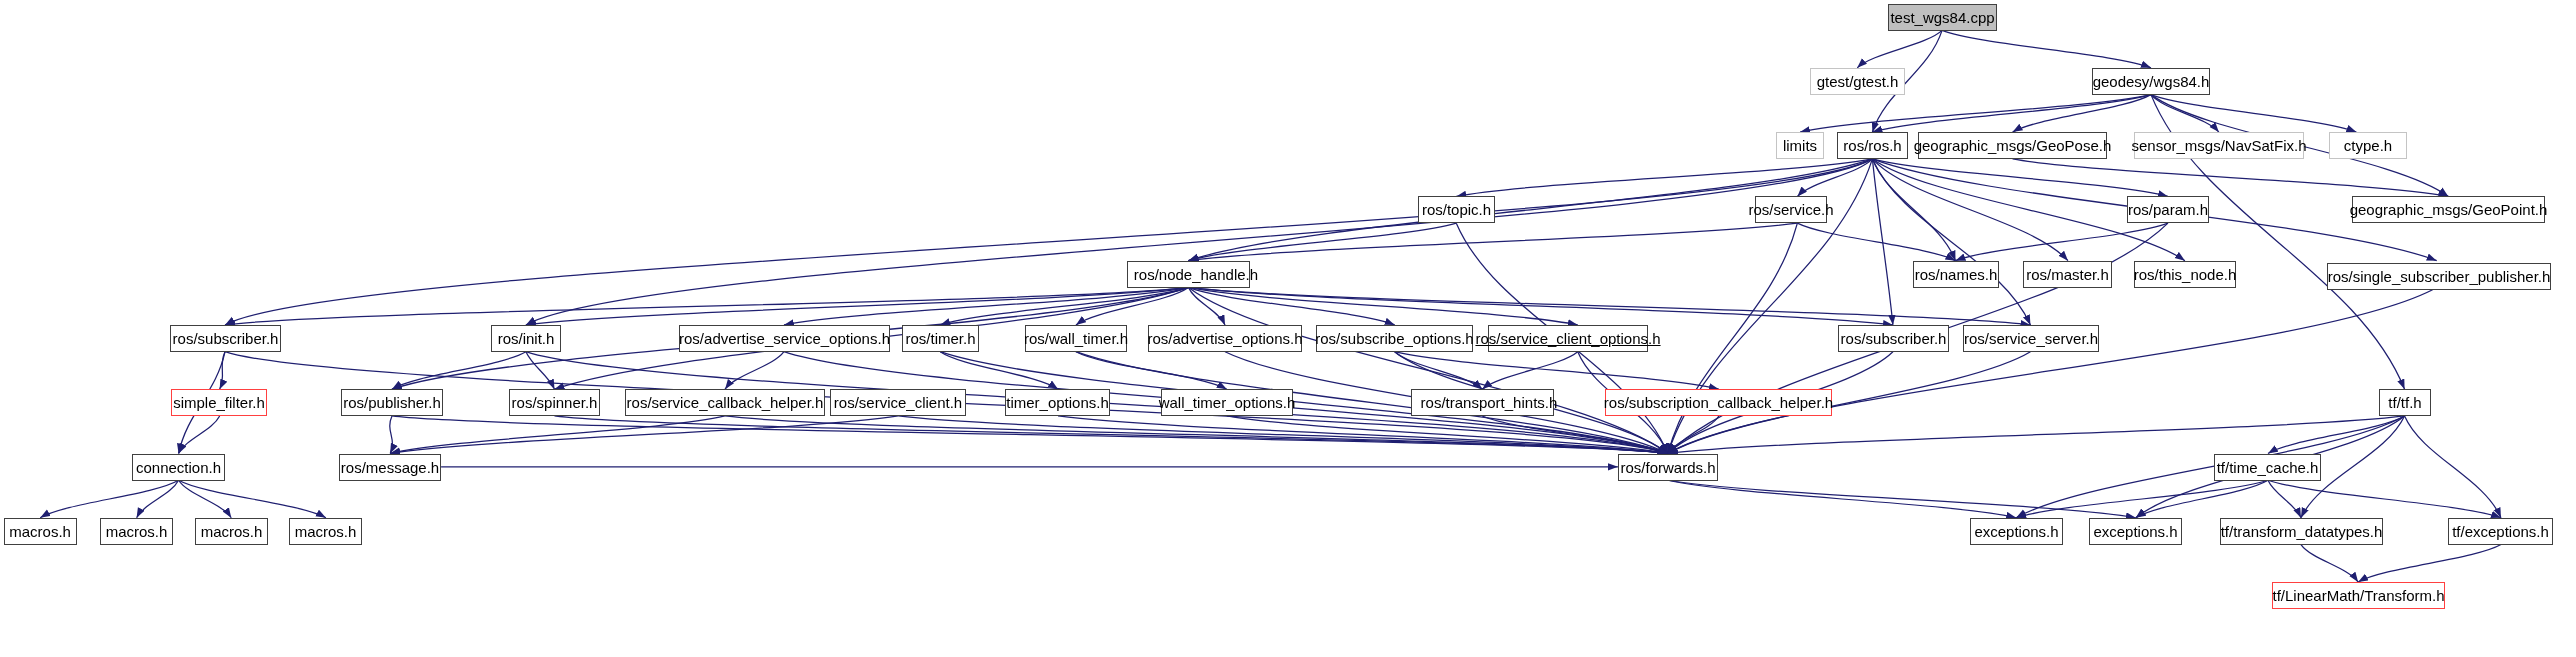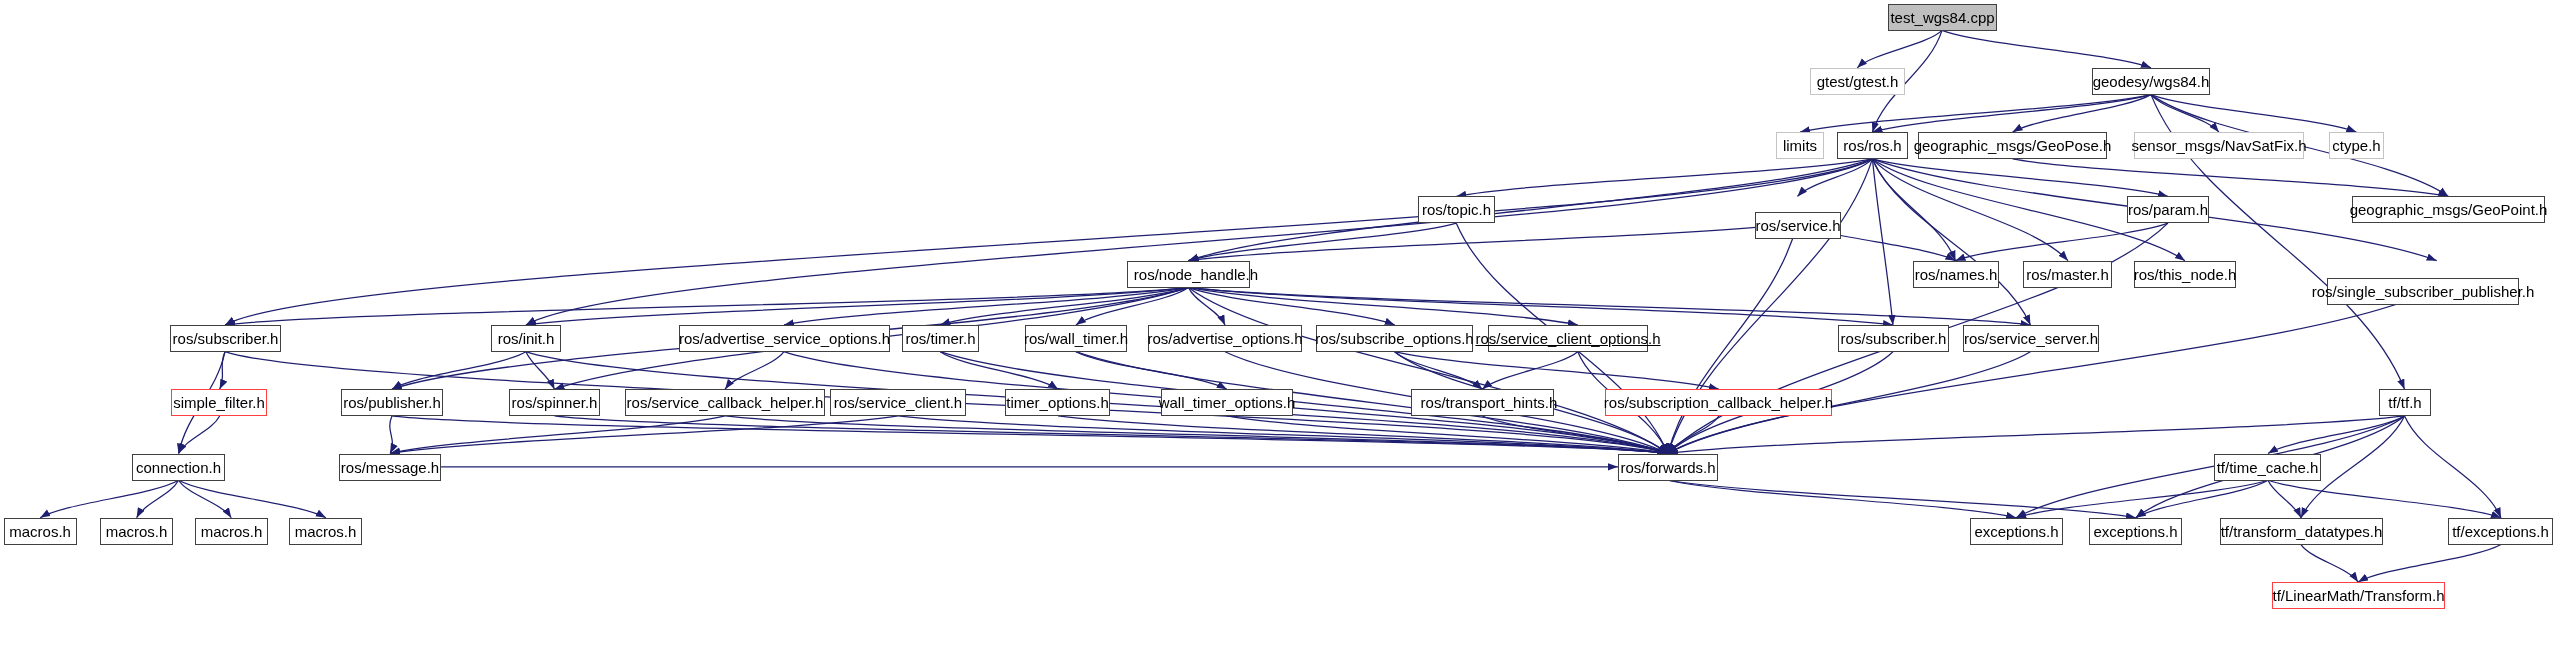--- a/index.html
+++ b/index.html
@@ -181,48 +181,48 @@
       </div>
       <div class="node" style="left: 1837px; top: 132px; width: 71px;">
         <span class="node-label">ros/ros.h</span>
       </div>
       <div class="node" style="left: 1918px; top: 132px; width: 189px;">
         <span class="node-label">geographic_msgs/GeoPose.h</span>
       </div>
       <div class="node ext" style="left: 2134px; top: 132px; width: 170px;">
         <span class="node-label">sensor_msgs/NavSatFix.h</span>
       </div>
-      <div class="node ext" style="left: 2329px; top: 132px; width: 55px;">
+      <div class="node ext" style="left: 2329px; top: 132px; width: 78px;">
         <span class="node-label">ctype.h</span>
       </div>
       <div class="node" style="left: 1418px; top: 196px; width: 77px;">
         <span class="node-label">ros/topic.h</span>
       </div>
-      <div class="node" style="left: 1755px; top: 212px; width: 86px;">
+      <div class="node" style="left: 1755px; top: 196px; width: 72px;">
         <span class="node-label">ros/service.h</span>
       </div>
       <div class="node" style="left: 2127px; top: 196px; width: 82px;">
         <span class="node-label">ros/param.h</span>
       </div>
       <div class="node" style="left: 2352px; top: 196px; width: 193px;">
         <span class="node-label">geographic_msgs/GeoPoint.h</span>
       </div>
       <div class="node" style="left: 1127px; top: 261px; width: 123px; padding-left: 22px;">
         <span class="node-label">ros/node_handle.h</span>
       </div>
       <div class="node" style="left: 1913px; top: 261px; width: 86px;">
         <span class="node-label">ros/names.h</span>
       </div>
       <div class="node" style="left: 2023px; top: 261px; width: 89px;">
         <span class="node-label">ros/master.h</span>
       </div>
       <div class="node" style="left: 2134px; top: 261px; width: 102px;">
         <span class="node-label">ros/this_node.h</span>
       </div>
-      <div class="node" style="left: 2327px; top: 278px; width: 192px;">
+      <div class="node" style="left: 2327px; top: 263px; width: 224px;">
         <span class="node-label">ros/single_subscriber_publisher.h</span>
       </div>
       <div class="node" style="left: 170px; top: 325px; width: 111px;">
         <span class="node-label">ros/subscriber.h</span>
       </div>
       <div class="node" style="left: 491px; top: 325px; width: 70px; align-items: center;">
         <span class="node-label">ros/init.h</span>
       </div>
       <div class="node" style="left: 679px; top: 325px; width: 211px;">
         <span class="node-label">ros/advertise_service_options.h</span>

